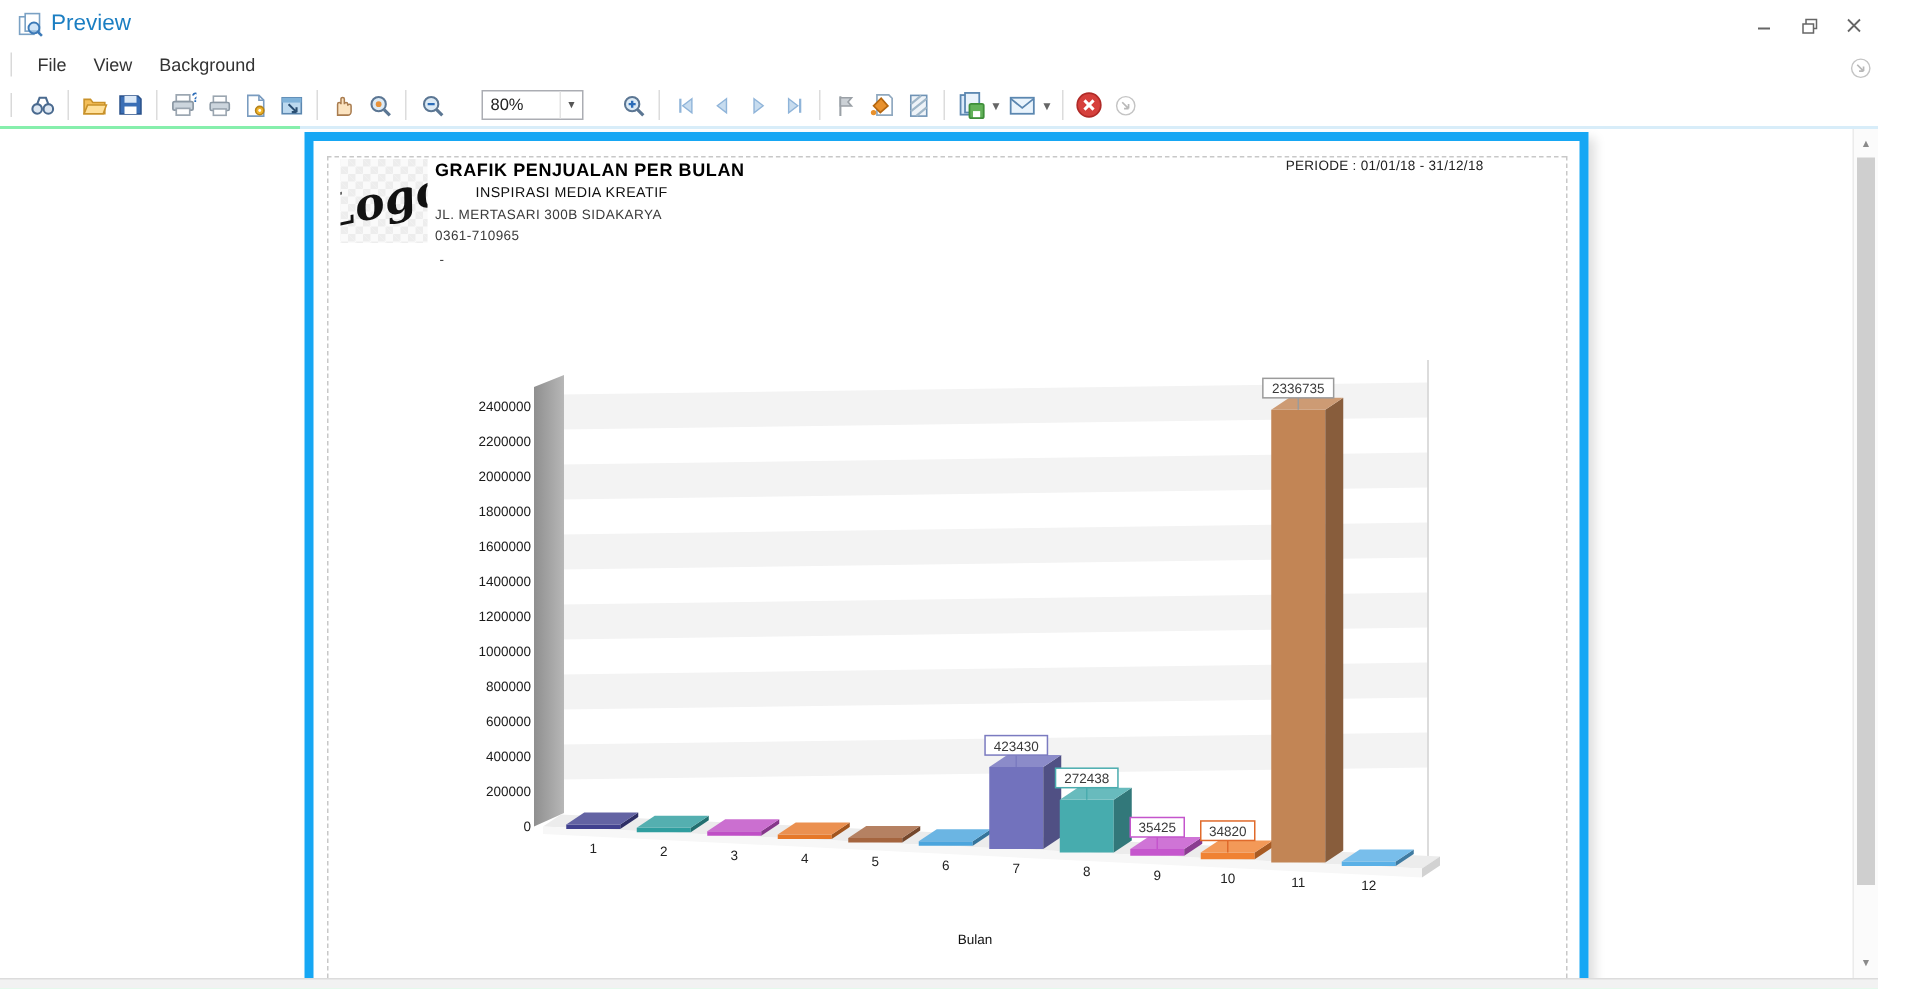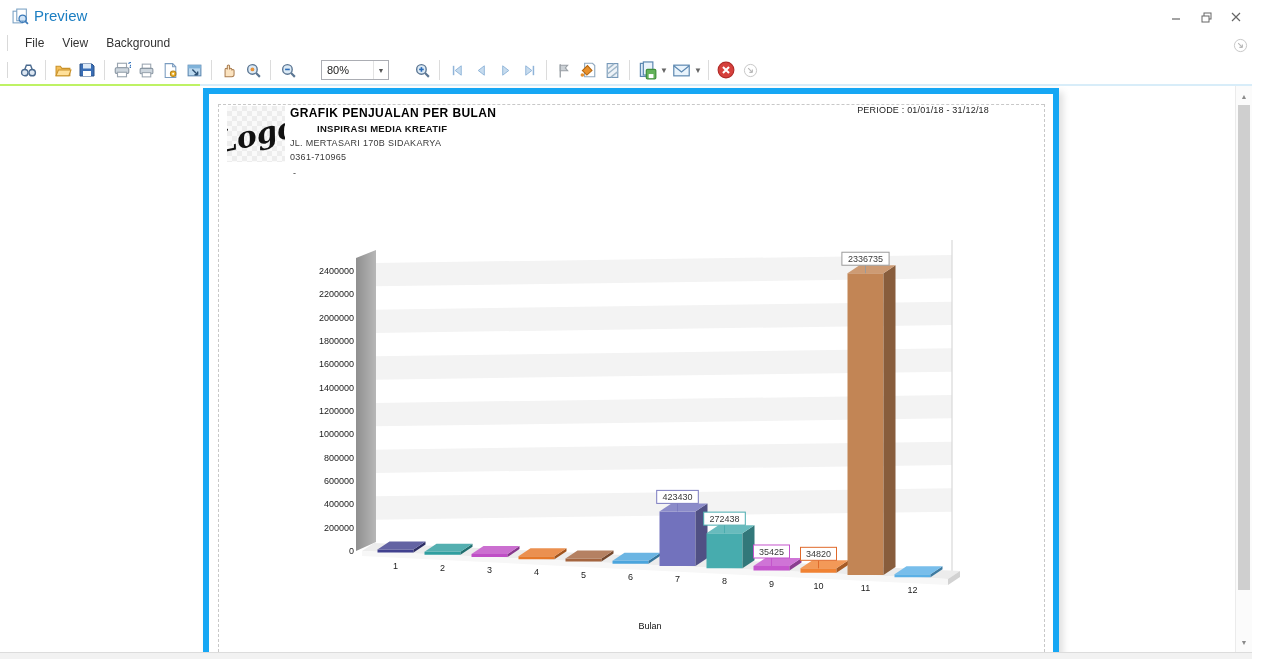--- a/index.html
+++ b/index.html
@@ -1,18 +1,18 @@
 <!DOCTYPE html>
 <html><head>
 <meta charset="utf-8">
 <style>
   * { margin:0; padding:0; box-sizing:border-box; }
   html,body { width:1280px; height:659px; overflow:hidden; background:#fff;
     font-family:"Liberation Sans", sans-serif; }
-  #stage { position:relative; width:1252px; height:659px; background:#bef264; }
+  #stage { position:relative; width:1252px; height:659px; background:#86efac; }
 
   
   #titlebar { position:absolute; top:0; left:0; right:0; height:30px; background:#fff; }
   #app-title { position:absolute; left:34px; top:7px; font-size:15px; color:#1b7ec2; }
   #title-icon { position:absolute; left:12px; top:8px; }
   .wbtns { position:absolute; top:10px; right:8px; display:flex; gap:14px; }
   .wbtn { width:16px; height:14px; display:flex; align-items:center; justify-content:center;
     color:#666; font-size:11px; cursor:default; }
 
   
@@ -45,21 +45,21 @@
   
   #logo-box { position:absolute; left:18px; top:12px; width:58px; height:56px;
     background-image:
       linear-gradient(45deg,#ededed 25%,transparent 25%,transparent 75%,#ededed 75%),
       linear-gradient(45deg,#ededed 25%,#fafafa 25%,#fafafa 75%,#ededed 75%);
     background-size:10px 10px; background-position:0 0,5px 5px;
     display:flex; align-items:center; justify-content:center; overflow:hidden; }
   #logo-text { font-family:"DejaVu Serif", serif; font-style:italic; font-weight:bold;
     font-size:30px; color:#111; transform:rotate(-12deg); }
   #rep-title { position:absolute; left:81px; top:12px; font-size:12px; font-weight:bold; color:#000; letter-spacing:.4px; }
-  #rep-company { position:absolute; left:81px; top:29px; font-size:9.5px; font-weight:bold; color:#111; letter-spacing:.3px;padding-left:27px; }
+  #rep-company { position:absolute; left:81px; top:29px; font-size:9.5px; font-weight:normal; color:#111; letter-spacing:.3px;padding-left:27px; }
   #rep-address { position:absolute; left:81px; top:44px; font-size:9px; color:#3a3a3a; letter-spacing:.3px; }
   #rep-phone { position:absolute; left:81px; top:58px; font-size:9px; color:#3a3a3a; letter-spacing:.3px; }
   #rep-note { position:absolute; left:84px; top:74px; font-size:9px; color:#3a3a3a; }
   #rep-periode { position:absolute; right:64px; top:11px; font-size:9px; color:#222; letter-spacing:.2px;margin-left:47px; }
 
   #report-chart { position:absolute; left:91px; top:126px; }
 
   
   #vscroll { position:absolute; top:86px; right:0; width:17px; height:566px; background:#fbfbfb; border-left:1px solid #ebebeb; }
   .sbtn { position:absolute; left:0; width:16px; height:16px; display:flex; align-items:center; justify-content:center;
@@ -280,21 +280,21 @@
     <div id="page">
       <div class="guide-h" style="top:10px;"></div>
       <div class="guide-v" style="left:9px;"></div>
       <div class="guide-v" style="left:835px;"></div>
 
       <div id="logo-box">
         <span id="logo-text">Logo</span>
       </div>
       <div id="rep-title">GRAFIK PENJUALAN PER BULAN</div>
       <div id="rep-company">INSPIRASI MEDIA KREATIF</div>
-      <div id="rep-address">JL. MERTASARI 170B SIDAKARYA</div>
+      <div id="rep-address">JL. MERTASARI 300B SIDAKARYA</div>
       <div id="rep-phone">0361-710965</div>
       <div id="rep-note">-</div>
       <div id="rep-periode">PERIODE : 01/01/18 - 31/12/18</div>
 
       <svg id="report-chart" width="680" height="420" viewBox="300 220 680 420">
           <defs>
             <linearGradient id="wg" x1="0" y1="0" x2="1" y2="0">
               <stop offset="0" stop-color="#8f8f8f"></stop>
               <stop offset="1" stop-color="#b7b7b7"></stop>
             </linearGradient>

